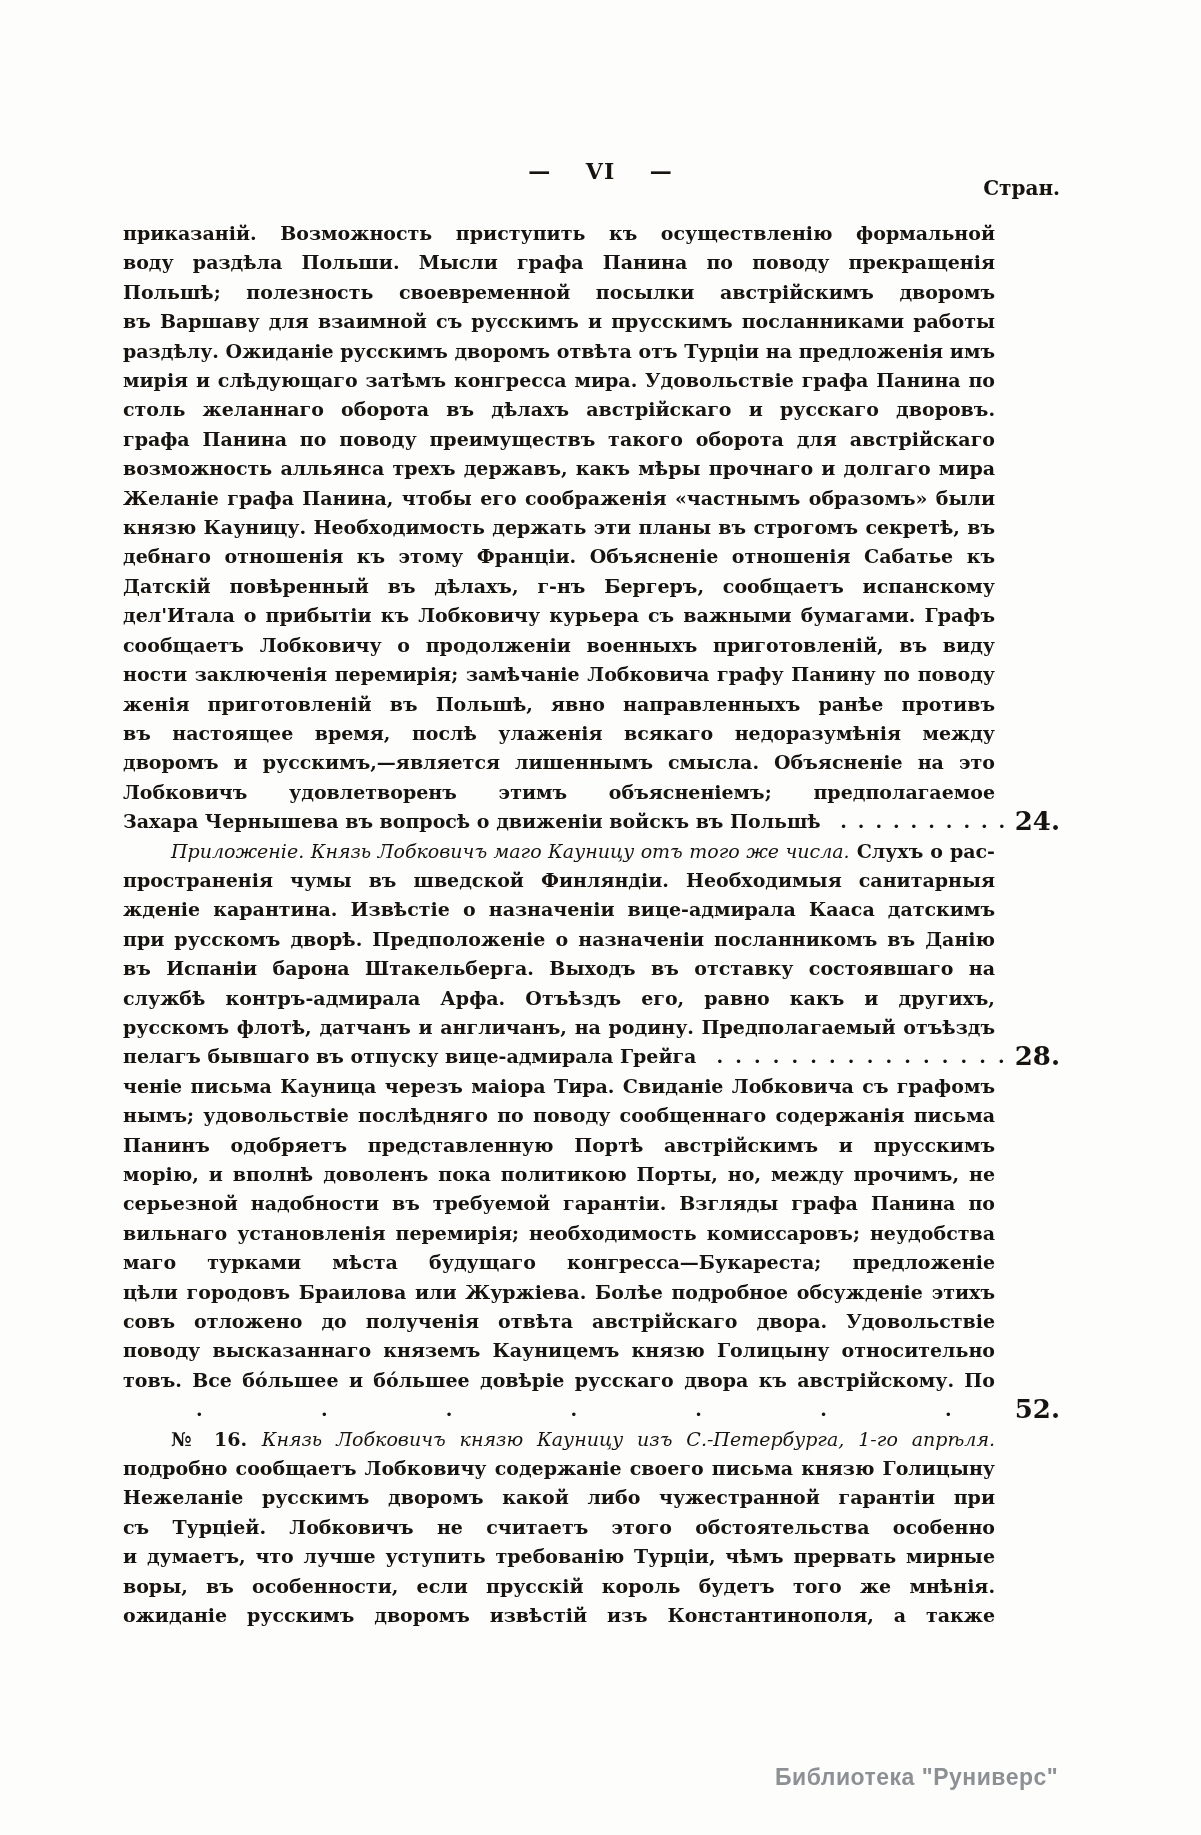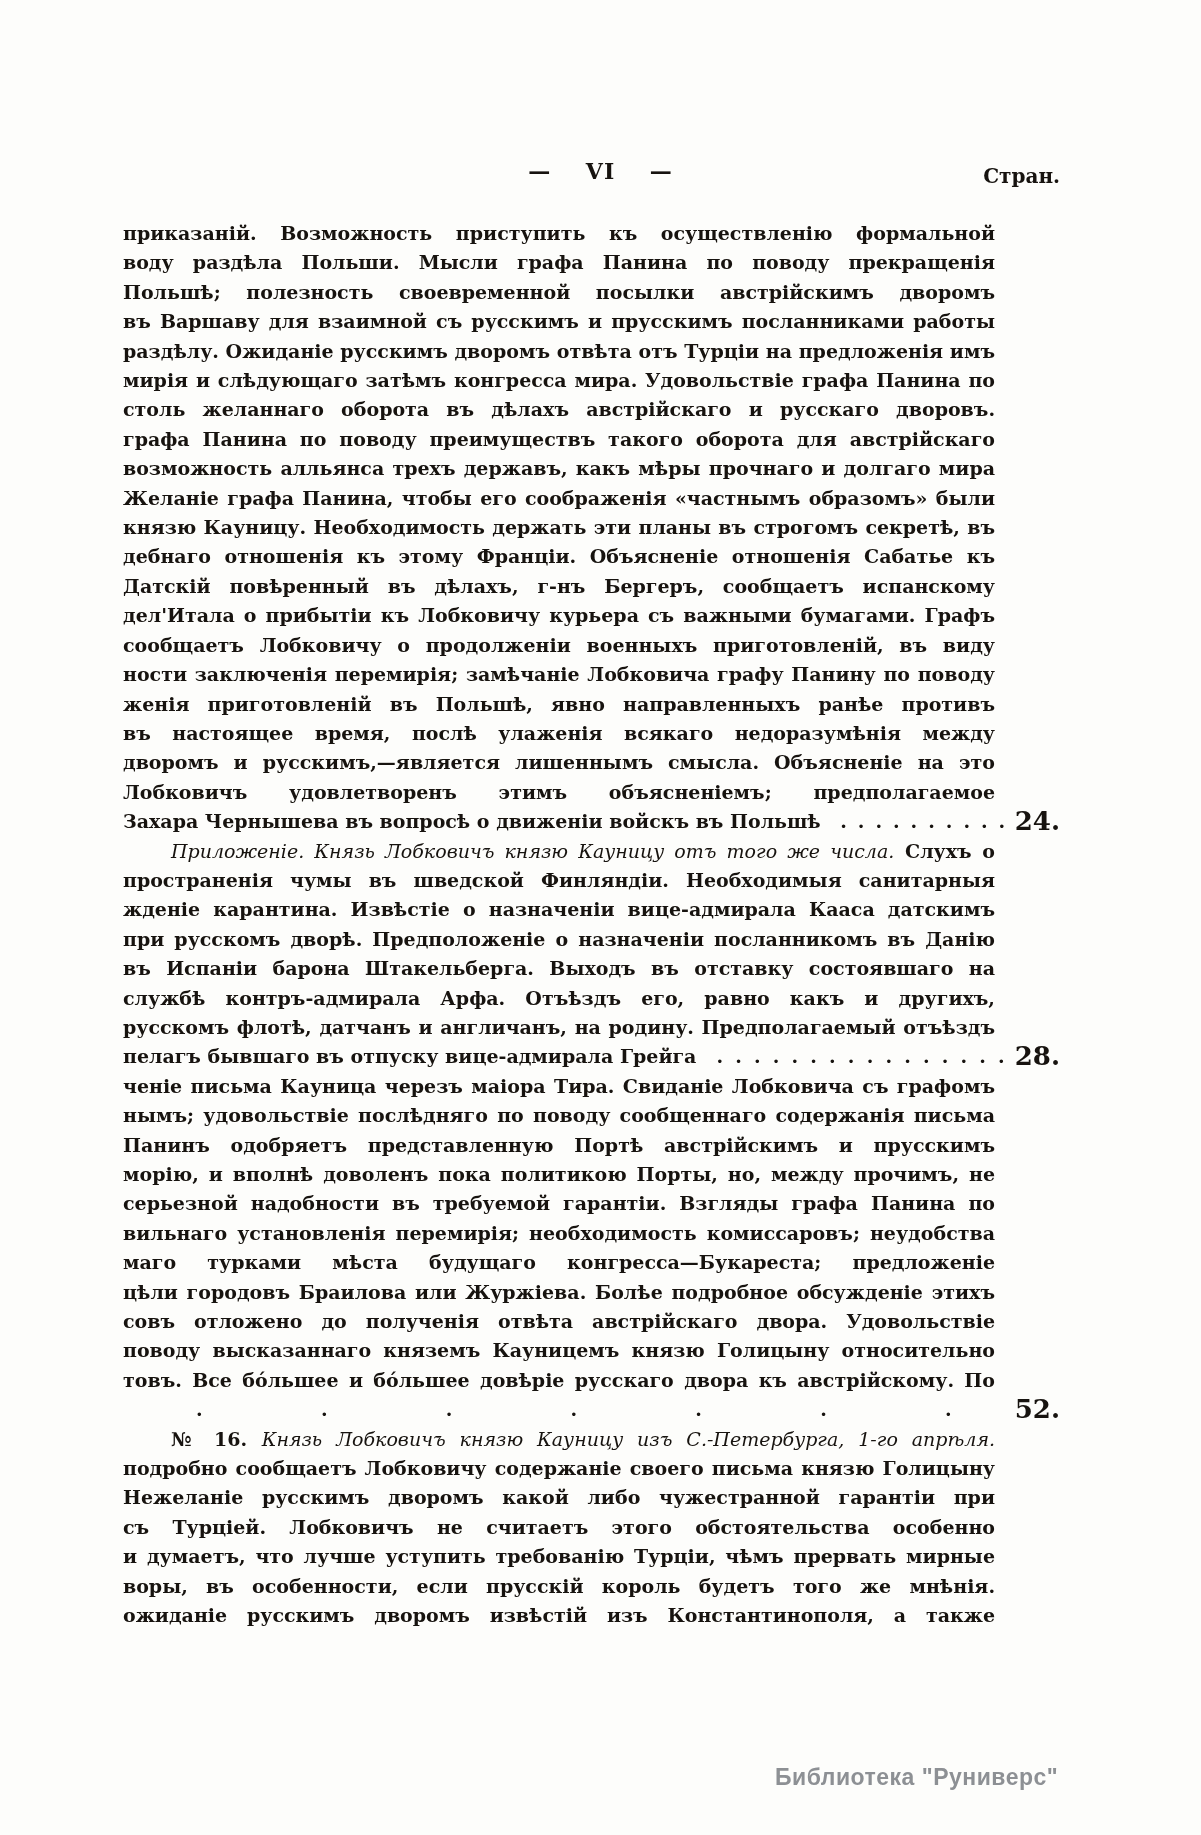--- a/index.html
+++ b/index.html
@@ -11,21 +11,21 @@
     overflow:hidden;
     font-family:"DejaVu Serif","Liberation Serif",serif;
     color:#17130f;
   }
   .folio{
     position:absolute;top:158px;left:0;width:100%;
     text-align:center;font-size:22px;font-weight:bold;
     word-spacing:26px;letter-spacing:1px;
   }
   .col-label{
-    position:absolute;top:164px;left:0;width:1060px;
+    position:absolute;top:176px;left:0;width:1060px;
     text-align:right;font-size:20px;font-weight:bold;
   }
   .toc{
     position:absolute;left:123px;top:219px;width:937px;
   }
   .line{
     width:872px;height:29.42px;line-height:29.42px;
     font-size:19px;font-weight:bold;
     text-align:justify;text-align-last:justify;
     overflow:hidden;
@@ -90,21 +90,21 @@
           <span>.</span>
           <span>.</span>
           <span>.</span>
           <span>.</span>
           <span>.</span>
           <span>.</span>
           <span>.</span>
         </span>
         <span class="page-num">24.</span>
       </div>
-      <div class="line indent"><span class="i">Приложеніе. Князь Лобковичъ князю Кауницу отъ того же числа.</span><span class="n"> Слухъ о рас-</span></div>
+      <div class="line indent"><span class="i">Приложеніе. Князь Лобковичъ маго Кауницу отъ того же числа.</span><span class="n"> Слухъ о рас-</span></div>
       <div class="line"><span class="n">пространенія чумы въ шведской Финляндіи. Необходимыя санитарныя мѣры. Учре-</span></div>
       <div class="line"><span class="n">жденіе карантина. Извѣстіе о назначеніи вице-адмирала Кааса датскимъ посланникомъ</span></div>
       <div class="line"><span class="n">при русскомъ дворѣ. Предположеніе о назначеніи посланникомъ въ Данію бывшаго</span></div>
       <div class="line"><span class="n">въ Испаніи барона Штакельберга. Выходъ въ отставку состоявшаго на русской</span></div>
       <div class="line"><span class="n">службѣ контръ-адмирала Арфа. Отъѣздъ его, равно какъ и другихъ, служившихъ въ</span></div>
       <div class="line"><span class="n">русскомъ флотѣ, датчанъ и англичанъ, на родину. Предполагаемый отъѣздъ въ Архи-</span></div>
       <div class="line end">
         <span class="end-text"><span class="n">пелагъ бывшаго въ отпуску вице-адмирала Грейга</span></span>
         <span class="dots">
           <span>.</span>

